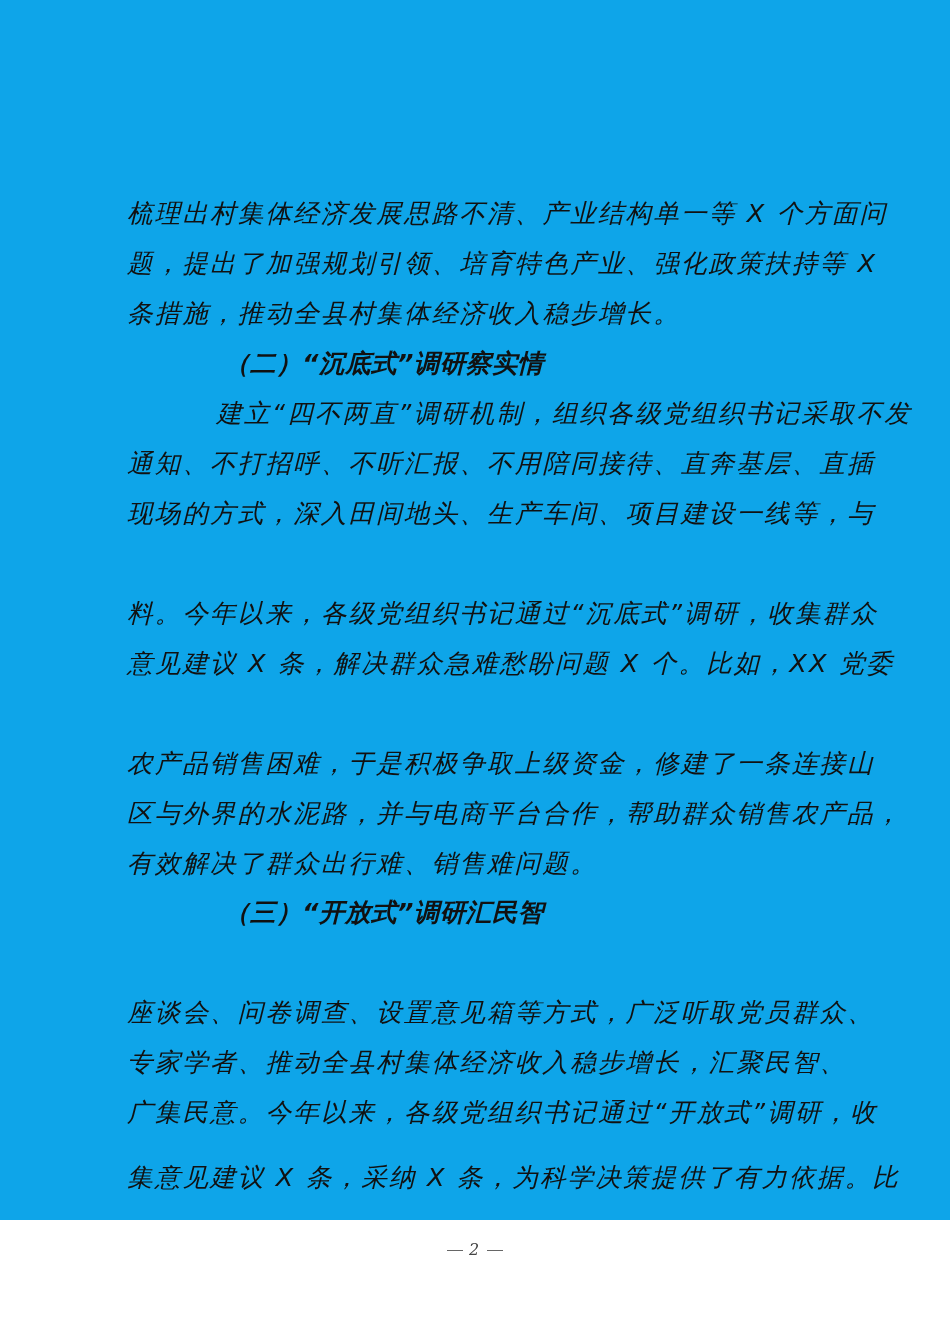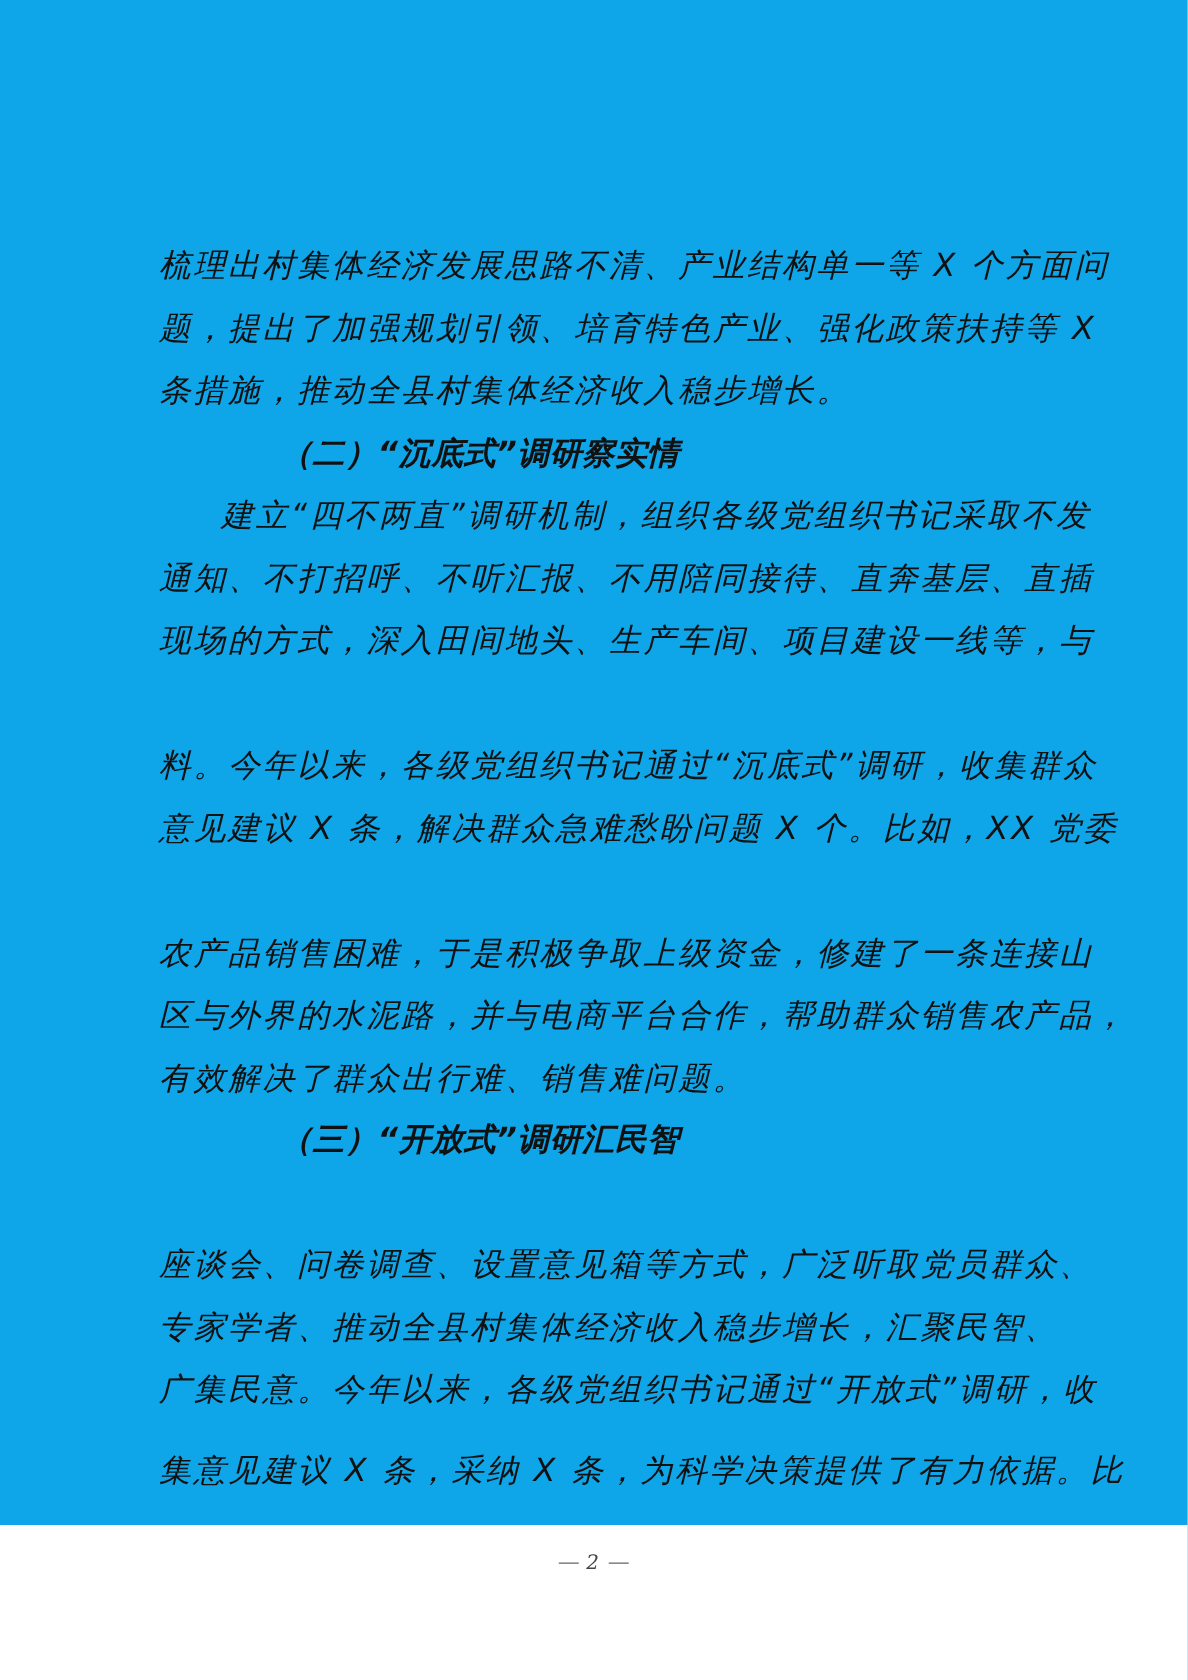--- a/index.html
+++ b/index.html
@@ -27,21 +27,21 @@
     .line {
       position: absolute;
       left: 127px;
       width: 720px;
       height: 50px;
       font-size: 25.5px;
       line-height: 50px;
       white-space: nowrap;
       letter-spacing: 2.2px;
     }
-    .line.indent { left: 177px; }
+    .line.indent { left: 192px; text-align: right; }
     .line.heading {
       left: 200px;
       font-weight: bold;
       letter-spacing: 0.5px;
       margin-left: 24px;
     }
     .bold { font-weight: bold; }
     .footer {
       position: absolute;
       left: 0;

